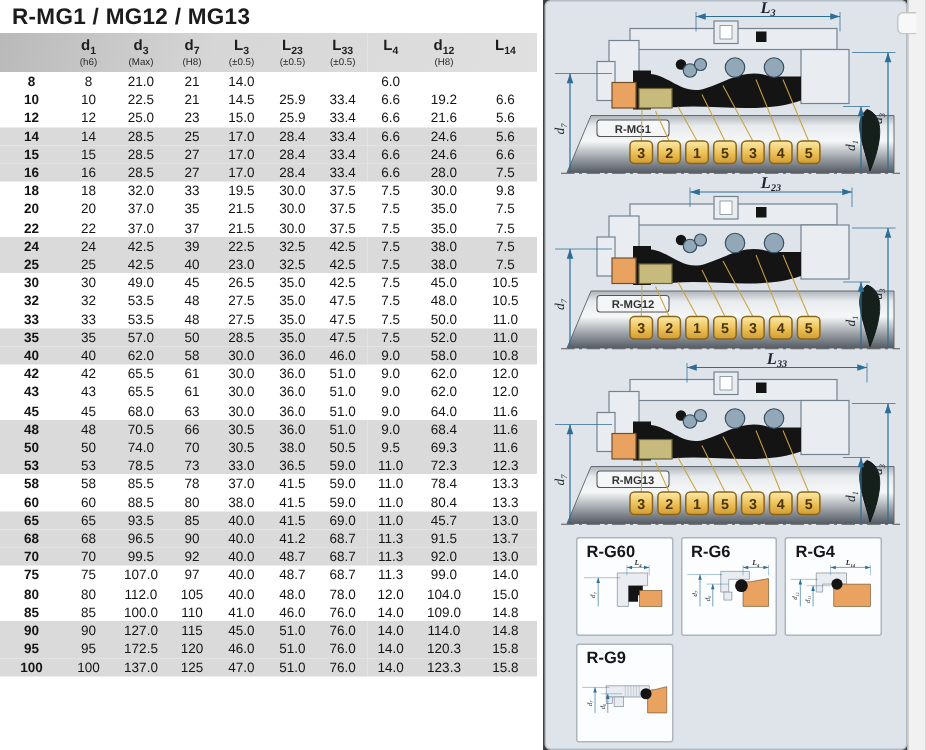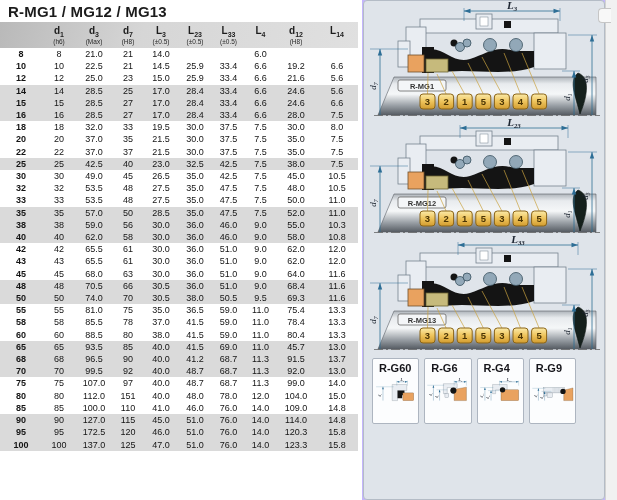--- a/index.html
+++ b/index.html
@@ -1,38 +1,38 @@
 <!DOCTYPE html>
 <html><head>
 <meta charset="utf-8">
 <style>
   html,body{margin:0;padding:0;background:#fff;}
-  .page{position:relative;width:617px;height:500px;overflow:hidden;background:#c4b5fd;
+  .page{position:relative;width:617px;height:500px;overflow:hidden;background:#404040;
         font-family:"Liberation Sans",sans-serif;}
   
   .left{position:absolute;left:0;top:0;width:362px;height:500px;background:#fff;}
   .title{margin:0;padding:3px 0 2px 8px;font-size:15px;font-weight:bold;color:#1b1b1b;
          letter-spacing:.2px;}
   table.dim{border-collapse:collapse;table-layout:fixed;width:358px;}
   thead tr{background:linear-gradient(105deg,#b9b9b9 0%,#d6d6d6 40%,#e0e0e0 100%);}
   th{font-size:10px;font-weight:bold;color:#1d1d1d;text-align:center;vertical-align:top;
      padding:3px 0 2px 0;height:21px;}
   th .tol{display:block;font-size:6.5px;font-weight:normal;color:#2a2a2a;margin-top:0px;}
   th sub,td sub{font-size:7px;}
   tbody td{font-size:9px;color:#141414;text-align:center;padding:0;height:12px;
            line-height:12.2px;white-space:nowrap;}
   tbody tr.alt{background:#dadada;}
   tbody td:first-child{font-weight:bold;}
   
   .right{position:absolute;left:363px;top:0;width:242px;height:500px;background:#dfe4ea;
          border:1px solid #b4bcc6;box-sizing:border-box;border-radius:4px;}
   .seal-block{position:relative;width:240px;height:117px;}
   .seal-block svg{display:block;width:100%;height:100%;}
-  .detail-grid{position:absolute;left:4px;top:353px;width:212px;height:145px;
-               display:grid;grid-template-columns:1fr 1fr 1fr 1fr;grid-template-rows:1fr 1fr;
+  .detail-grid{position:absolute;left:16px;top:353px;width:212px;height:145px;
+               display:grid;grid-template-columns:1fr 1fr 1fr;grid-template-rows:1fr 1fr;
                gap:5px;padding:4px;box-sizing:border-box;}
   .card{position:relative;background:#fcfdfe;border:1px solid #adb5c0;border-radius:2px;}
   .card .lbl{position:absolute;left:6px;top:3px;font-size:11px;font-weight:bold;color:#15151a;z-index:2;}
   .card svg{position:absolute;left:0;top:0;width:100%;height:100%;}
   
   .edge{position:absolute;left:605px;top:0;width:12px;height:500px;background:#f1f1f1;
         border-left:1px solid #d2d2d2;}
   .edge-tab{position:absolute;left:598px;top:8px;width:12px;height:13px;background:#f8f8f8;
             border:1px solid #c6c6c6;border-radius:4px 0 0 4px;border-right:none;}
 </style>
@@ -146,21 +146,21 @@
           <tr>
             <td>18</td>
             <td>18</td>
             <td>32.0</td>
             <td>33</td>
             <td>19.5</td>
             <td>30.0</td>
             <td>37.5</td>
             <td>7.5</td>
             <td>30.0</td>
-            <td>8.0</td>
+            <td>9.8</td>
           </tr>
           <tr>
             <td>20</td>
             <td>20</td>
             <td>37.0</td>
             <td>35</td>
             <td>21.5</td>
             <td>30.0</td>
             <td>37.5</td>
             <td>7.5</td>
@@ -173,20 +173,32 @@
             <td>37.0</td>
             <td>37</td>
             <td>21.5</td>
             <td>30.0</td>
             <td>37.5</td>
             <td>7.5</td>
             <td>35.0</td>
             <td>7.5</td>
           </tr>
           <tr class="alt">
+            <td>24</td>
+            <td>24</td>
+            <td>42.5</td>
+            <td>39</td>
+            <td>22.5</td>
+            <td>32.5</td>
+            <td>42.5</td>
+            <td>7.5</td>
+            <td>38.0</td>
+            <td>7.5</td>
+          </tr>
+          <tr class="alt">
             <td>25</td>
             <td>25</td>
             <td>42.5</td>
             <td>40</td>
             <td>23.0</td>
             <td>32.5</td>
             <td>42.5</td>
             <td>7.5</td>
             <td>38.0</td>
             <td>7.5</td>
@@ -231,32 +243,20 @@
             <td>35</td>
             <td>35</td>
             <td>57.0</td>
             <td>50</td>
             <td>28.5</td>
             <td>35.0</td>
             <td>47.5</td>
             <td>7.5</td>
             <td>52.0</td>
             <td>11.0</td>
-          </tr>
-          <tr class="alt">
-            <td>38</td>
-            <td>38</td>
-            <td>59.0</td>
-            <td>56</td>
-            <td>30.0</td>
-            <td>36.0</td>
-            <td>46.0</td>
-            <td>9.0</td>
-            <td>55.0</td>
-            <td>10.3</td>
           </tr>
           <tr class="alt">
             <td>40</td>
             <td>40</td>
             <td>62.0</td>
             <td>58</td>
             <td>30.0</td>
             <td>36.0</td>
             <td>46.0</td>
             <td>9.0</td>
@@ -316,31 +316,31 @@
             <td>50</td>
             <td>74.0</td>
             <td>70</td>
             <td>30.5</td>
             <td>38.0</td>
             <td>50.5</td>
             <td>9.5</td>
             <td>69.3</td>
             <td>11.6</td>
           </tr>
-          <tr>
-            <td>55</td>
-            <td>55</td>
-            <td>81.0</td>
-            <td>75</td>
-            <td>35.0</td>
+          <tr class="alt">
+            <td>53</td>
+            <td>53</td>
+            <td>78.5</td>
+            <td>73</td>
+            <td>33.0</td>
             <td>36.5</td>
             <td>59.0</td>
             <td>11.0</td>
-            <td>75.4</td>
-            <td>13.3</td>
+            <td>72.3</td>
+            <td>12.3</td>
           </tr>
           <tr>
             <td>58</td>
             <td>58</td>
             <td>85.5</td>
             <td>78</td>
             <td>37.0</td>
             <td>41.5</td>
             <td>59.0</td>
             <td>11.0</td>
@@ -404,21 +404,21 @@
             <td>48.7</td>
             <td>68.7</td>
             <td>11.3</td>
             <td>99.0</td>
             <td>14.0</td>
           </tr>
           <tr>
             <td>80</td>
             <td>80</td>
             <td>112.0</td>
-            <td>151</td>
+            <td>105</td>
             <td>40.0</td>
             <td>48.0</td>
             <td>78.0</td>
             <td>12.0</td>
             <td>104.0</td>
             <td>15.0</td>
           </tr>
           <tr>
             <td>85</td>
             <td>85</td>

